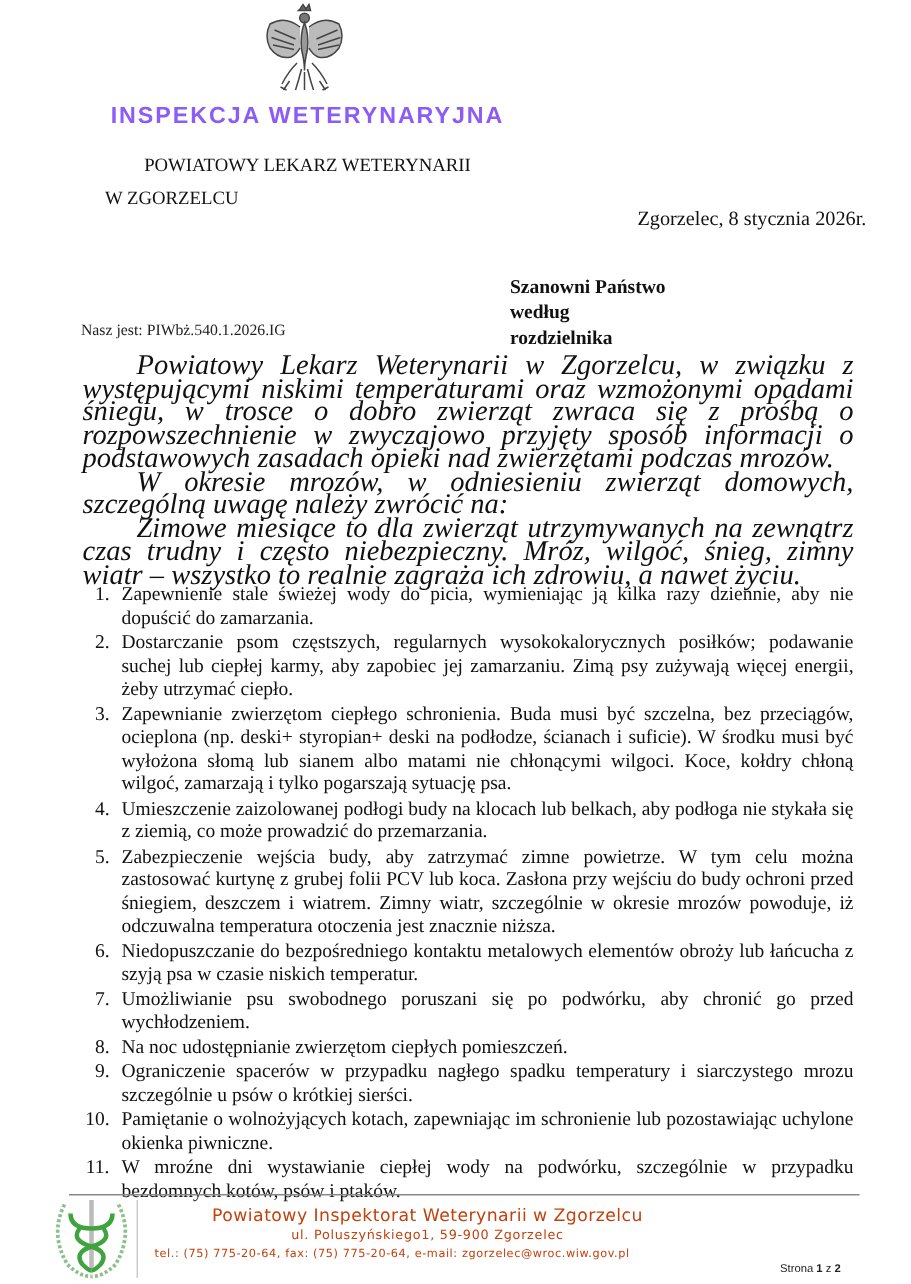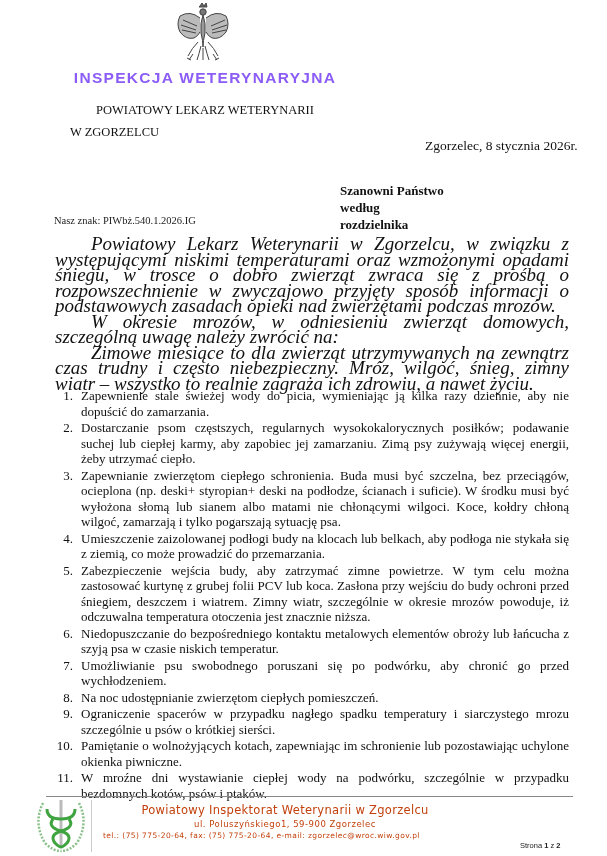--- a/index.html
+++ b/index.html
@@ -57,21 +57,21 @@
 <div class="org-sub2">W ZGORZELCU</div>
 
 <div class="date">Zgorzelec, 8 stycznia 2026r.</div>
 
 <div class="addressee">
   <div>Szanowni Państwo</div>
   <div>według rozdzielnika</div>
 </div>
 
 <div class="ref">
-  <span>Nasz znak:</span>
+  <span>Nasz jest:</span>
   <span>PIWbż.540.1.2026.IG</span>
 </div>
 
 <div class="body">
   <p>Powiatowy Lekarz Weterynarii w Zgorzelcu, w związku z występującymi niskimi temperaturami oraz wzmożonymi opadami śniegu, w trosce o dobro zwierząt zwraca się z prośbą o rozpowszechnienie w zwyczajowo przyjęty sposób informacji o podstawowych zasadach opieki nad zwierzętami podczas mrozów.</p>
   <p>W okresie mrozów, w odniesieniu zwierząt domowych, szczególną uwagę należy zwrócić na:</p>
   <p>Zimowe miesiące to dla zwierząt utrzymywanych na zewnątrz czas trudny i często niebezpieczny. Mróz, wilgoć, śnieg, zimny wiatr – wszystko to realnie zagraża ich zdrowiu, a nawet życiu.</p>
 </div>
 
 <ol class="list">

